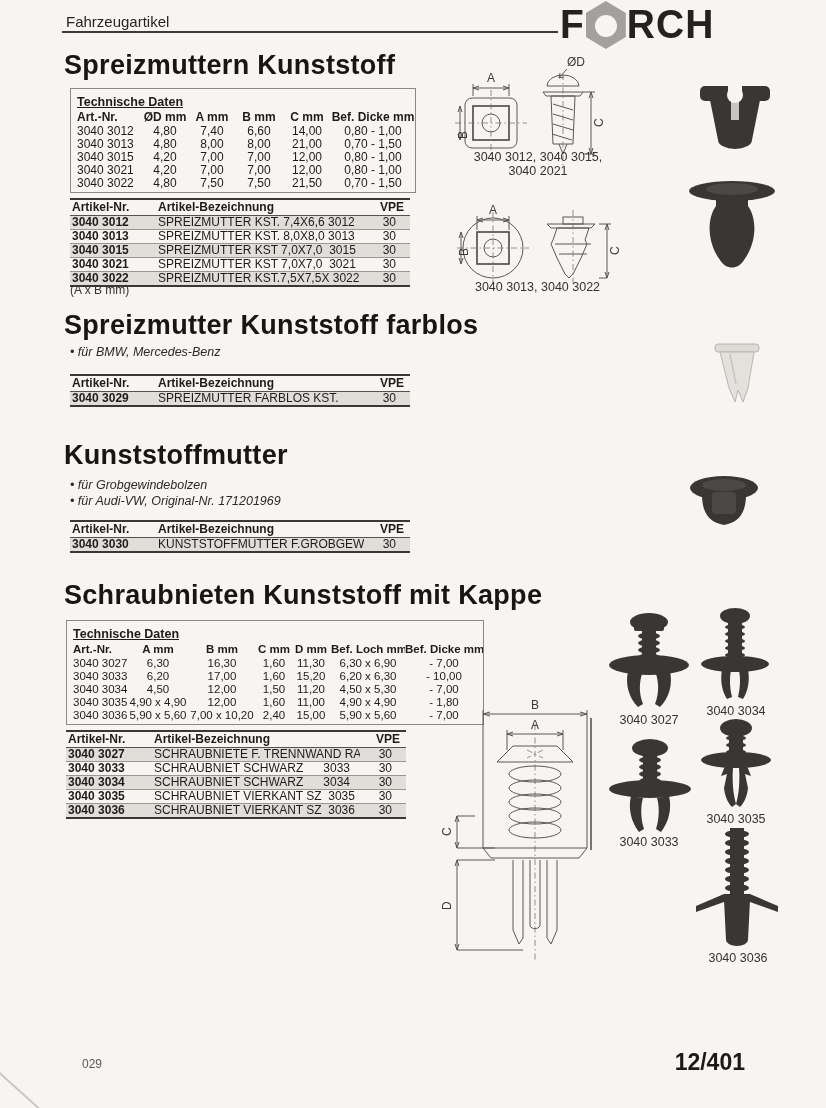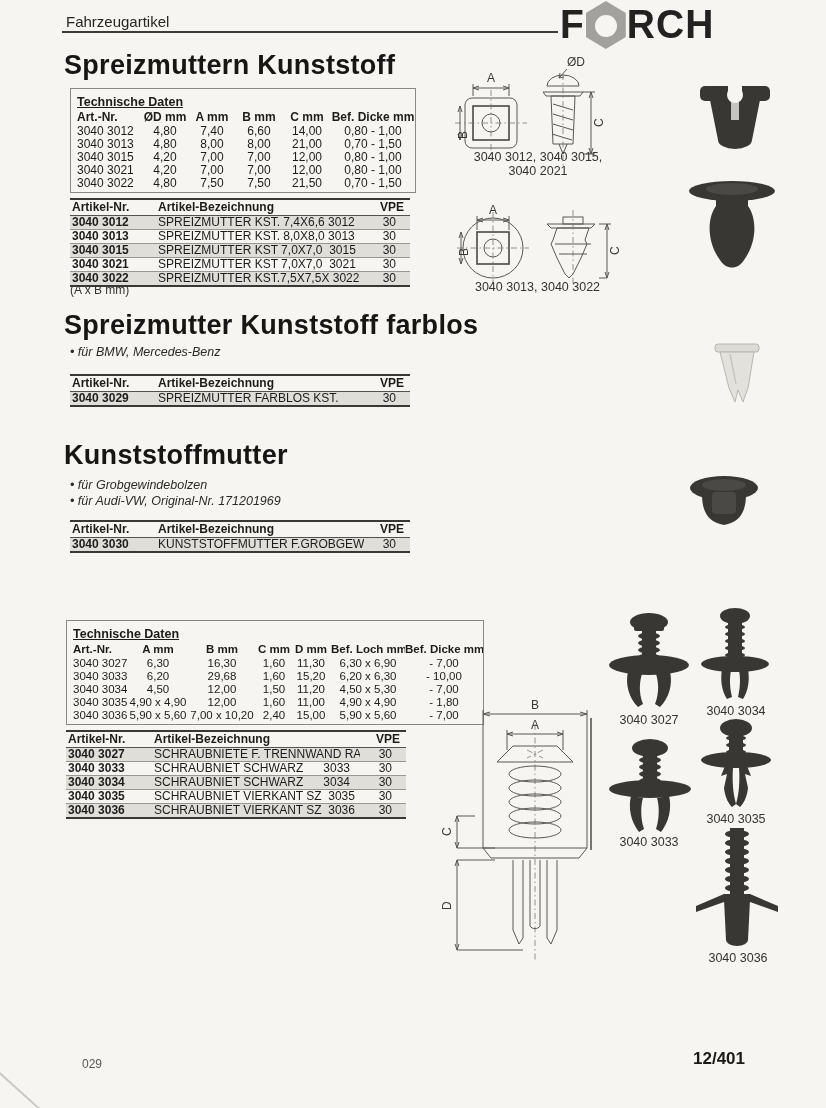--- a/index.html
+++ b/index.html
@@ -54,21 +54,21 @@
 
   svg text{font-family:"Liberation Sans","DejaVu Sans",sans-serif;font-size:12px;fill:#3a3936;}
   .lineart{stroke:#5a5854;stroke-width:1;fill:none;}
   .lineart2{stroke:#4a4844;stroke-width:1.6;fill:none;}
   .dash{stroke:#7a7874;stroke-width:.8;fill:none;stroke-dasharray:6 3 1.5 3;}
   .photo-fill{fill:#383734;}
   .photo-fill2{fill:#4a4945;}
   .paper-fill{fill:#f6f5f1;}
 
   .footer-code{left:82px;top:1057px;font-size:12px;color:#5a5955;}
-  .footer-page{left:585px;top:1049px;width:160px;text-align:right;font-size:17px;font-weight:bold;color:#1b1a18;}
+  .footer-page{left:585px;top:1049px;width:160px;text-align:right;font-size:23px;font-weight:bold;color:#1b1a18;}
 
   .artifact-v{left:590px;top:718px;width:2px;height:132px;background:#413f3c;opacity:.7;}
   .artifact-d{left:0px;top:1072px;width:90px;height:1.5px;background:#c9c8c3;transform:rotate(42deg);transform-origin:left top;}
 </style>
 </head>
 <body>
 
 <div class="page">
 
   <div class="abs category">Fahrzeugartikel</div>
@@ -315,20 +315,21 @@
       </tbody>
   </table>
 
   <svg class="abs" style="left:688px;top:474px;" width="72" height="56" viewBox="0 0 72 56">
     <ellipse class="photo-fill" cx="36" cy="14" rx="34" ry="12"></ellipse>
     <path class="photo-fill" d="M14,20 C14,38 20,48 36,51 C52,48 58,38 58,20 Z"></path>
     <ellipse class="photo-fill2" cx="36" cy="11" rx="22" ry="6"></ellipse>
     <rect class="photo-fill2" x="24" y="18" width="24" height="22" rx="4"></rect>
   </svg>
 
+  <div class="abs h1" style="top:580px;">Schraubnieten Kunststoff mit Kappe</div>
 
   <div class="abs techbox tech4" style="left:66px;top:620px;width:410px;">
     <span class="techtitle">Technische Daten</span>
     <table class="tech-table">
       <colgroup>
           <col style="width:56px">
           <col style="width:58px">
           <col style="width:70px">
           <col style="width:34px">
           <col style="width:40px">
@@ -352,21 +353,21 @@
             <td>6,30</td>
             <td>16,30</td>
             <td>1,60</td>
             <td>11,30</td>
             <td>6,30 x 6,90</td>
             <td>- 7,00</td>
           </tr>
           <tr>
             <td>3040 3033</td>
             <td>6,20</td>
-            <td>29,68</td>
+            <td>17,00</td>
             <td>1,60</td>
             <td>15,20</td>
             <td>6,20 x 6,30</td>
             <td>- 10,00</td>
           </tr>
           <tr>
             <td>3040 3034</td>
             <td>4,50</td>
             <td>12,00</td>
             <td>1,50</td>

